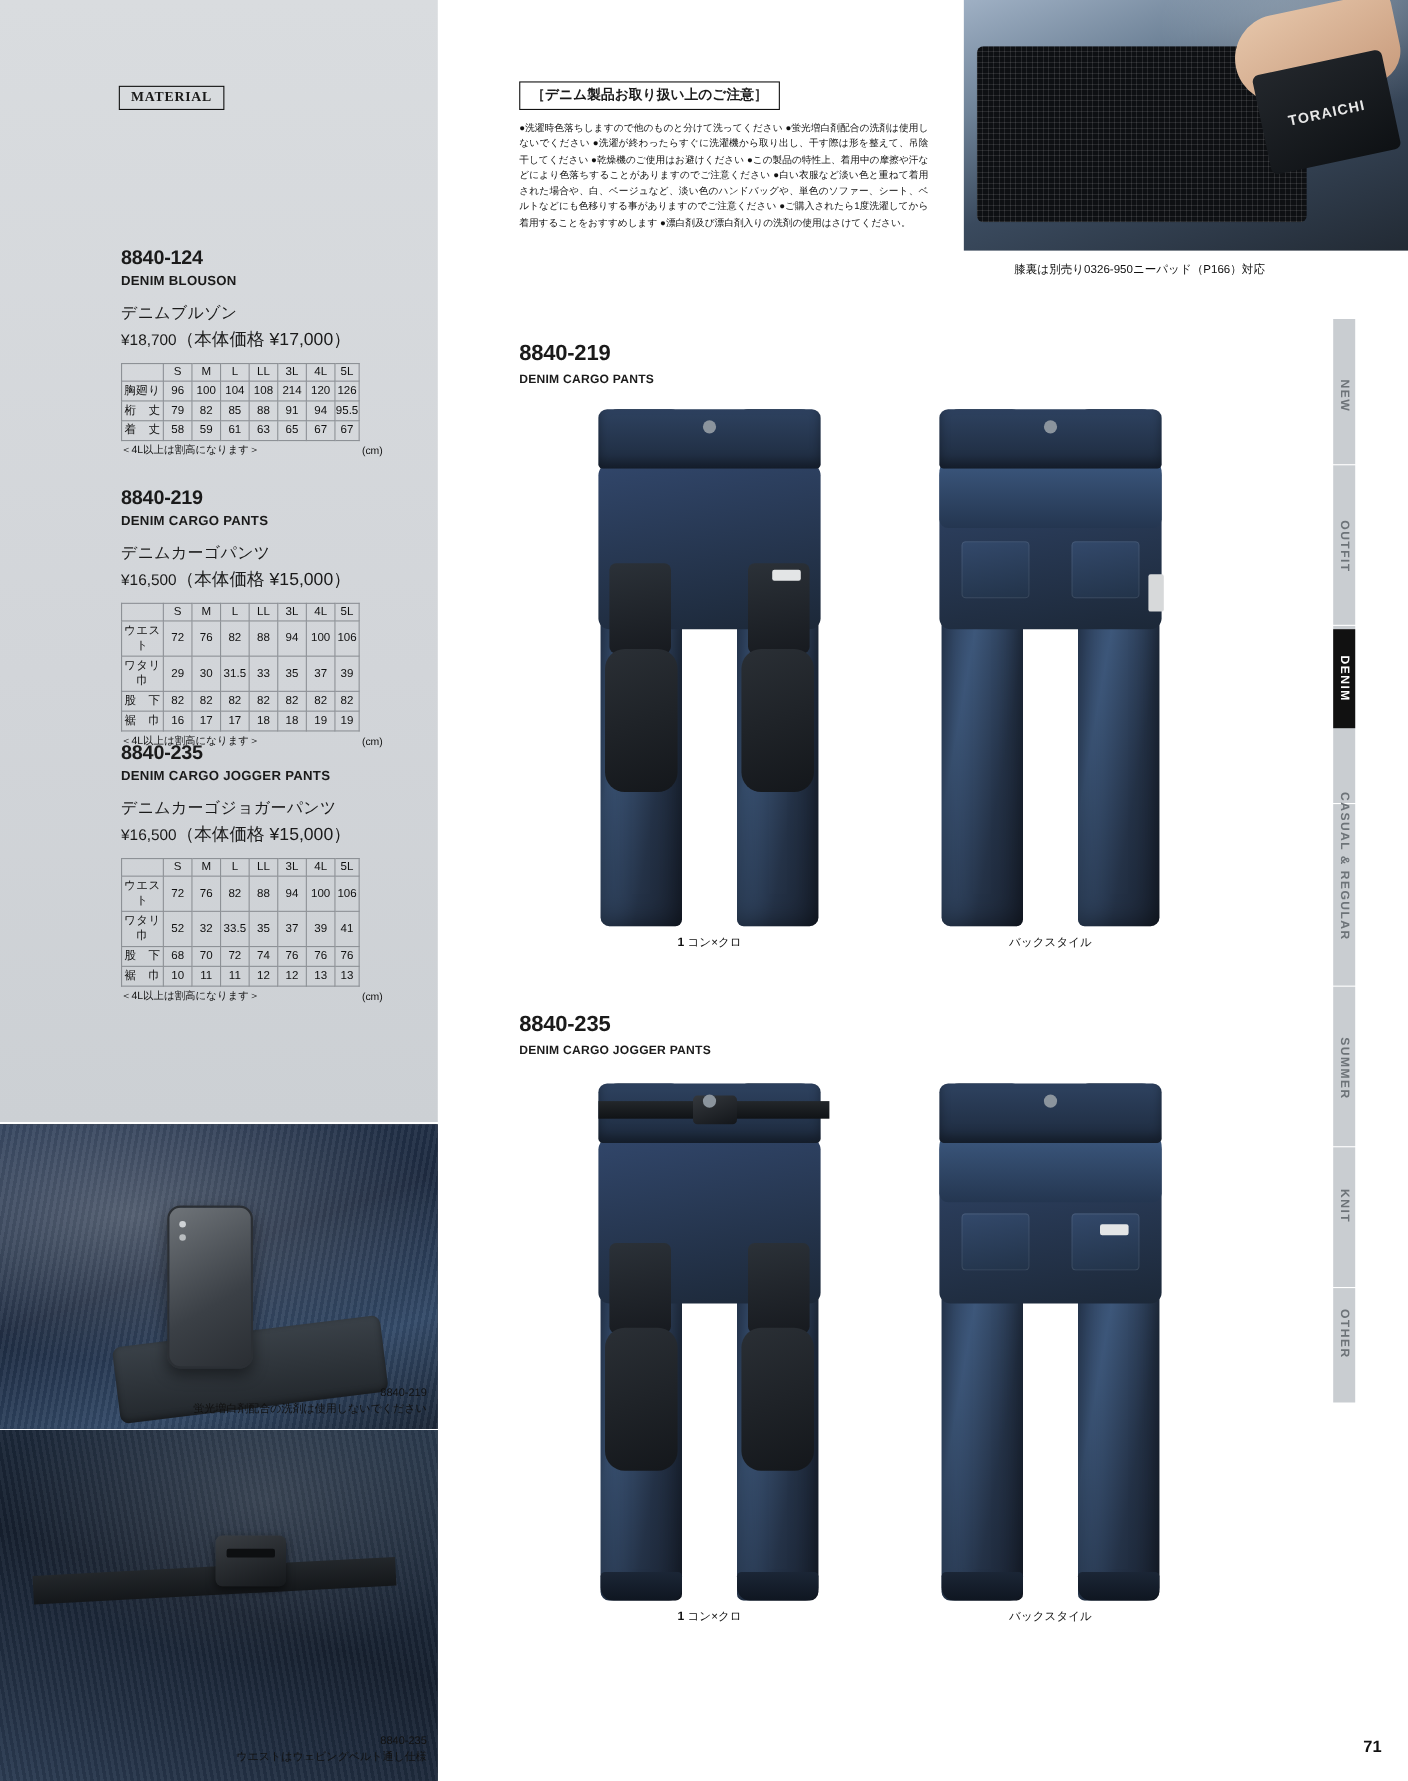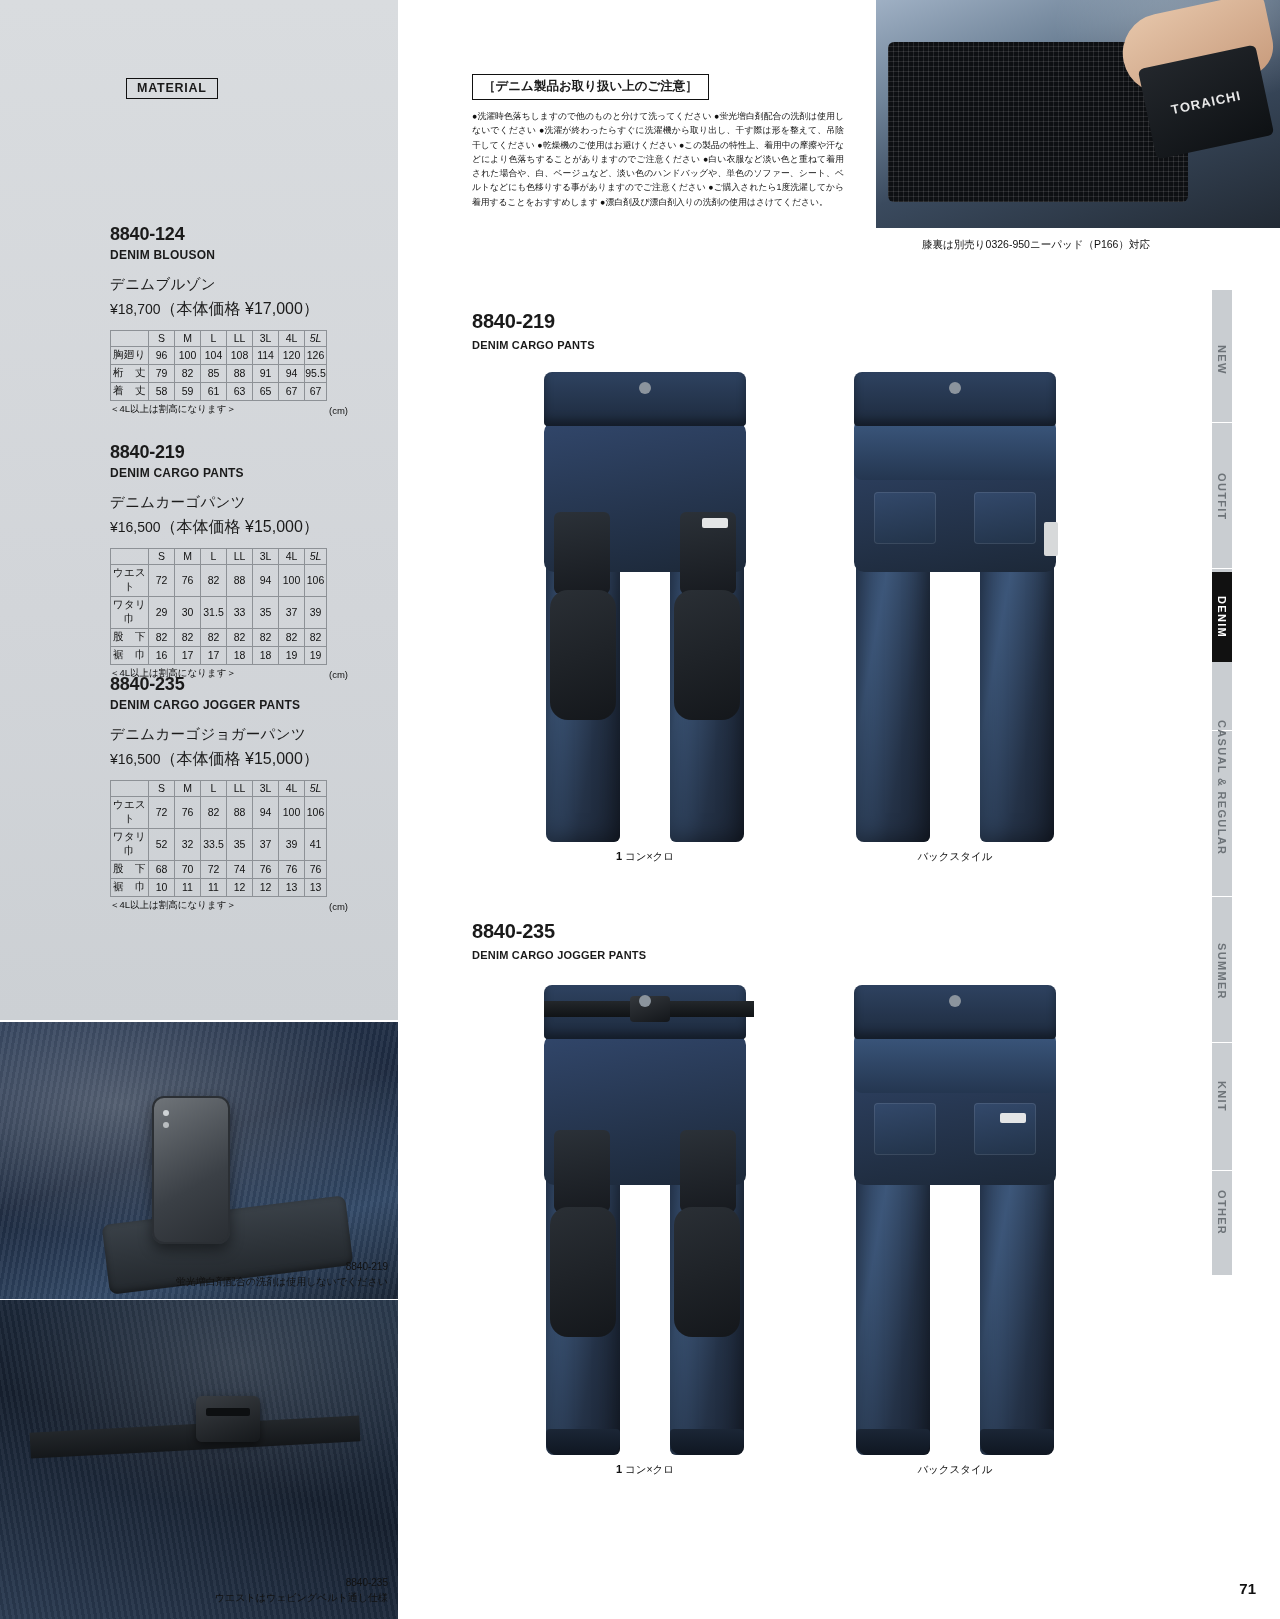--- a/index.html
+++ b/index.html
@@ -11,21 +11,21 @@
     color:#1a1a1a;
     overflow:hidden;
   }
 
   
   .left-panel{
     position:absolute; left:0; top:0; width:398px; height:1020px;
     background:linear-gradient(180deg,#d9dcdf 0%, #d2d5d9 60%, #ccd0d4 100%);
   }
   .material-box{
-    position:absolute; left:126px; top:78px;
+    position:absolute; left:108px; top:78px;font-family:Liberation Serif, serif;
   }
   .material-title{
     display:inline-block;
     border:1.6px solid #111; padding:2px 10px 3px;
     font-size:12.5px; font-weight:bold; letter-spacing:.06em;
   }
   .material-lines{
     margin-top:7px; font-size:11.6px; line-height:1.52; color:#111;
     white-space:pre-line;
   }
@@ -49,21 +49,21 @@
     border-collapse:collapse; margin-top:10px; background:transparent;
   }
   table.size td, table.size th{
     border:1px solid #8d9196;
     font-size:10.5px; font-weight:normal;
     text-align:center; padding:1px 0 2px;
     height:16px; color:#111;
   }
   table.size .rowhead{ width:38px; letter-spacing:.04em; }
   table.size .c{ width:26px; }
-  table.size .c5{ width:22px;font-style:italic; }
+  table.size .c5{ width:22px; }
   table.size tr.head td, table.size tr.head th{ }
   .note-row{
     display:flex; justify-content:space-between; align-items:flex-end;
     width:238px; margin-top:2px;
   }
   .note{ font-size:9.5px; color:#111; }
   .cm{ font-size:9.5px; color:#111; }
 
   
   .photo{
@@ -309,21 +309,21 @@
         <td class="c">3L</td>
         <td class="c">4L</td>
         <td class="c5">5L</td>
       </tr>
       <tr>
         <td class="rowhead">胸廻り</td>
         <td>96</td>
         <td>100</td>
         <td>104</td>
         <td>108</td>
-        <td>114</td>
+        <td>214</td>
         <td>120</td>
         <td>126</td>
       </tr>
       <tr>
         <td class="rowhead">桁　丈</td>
         <td>79</td>
         <td>82</td>
         <td>85</td>
         <td>88</td>
         <td>91</td>

